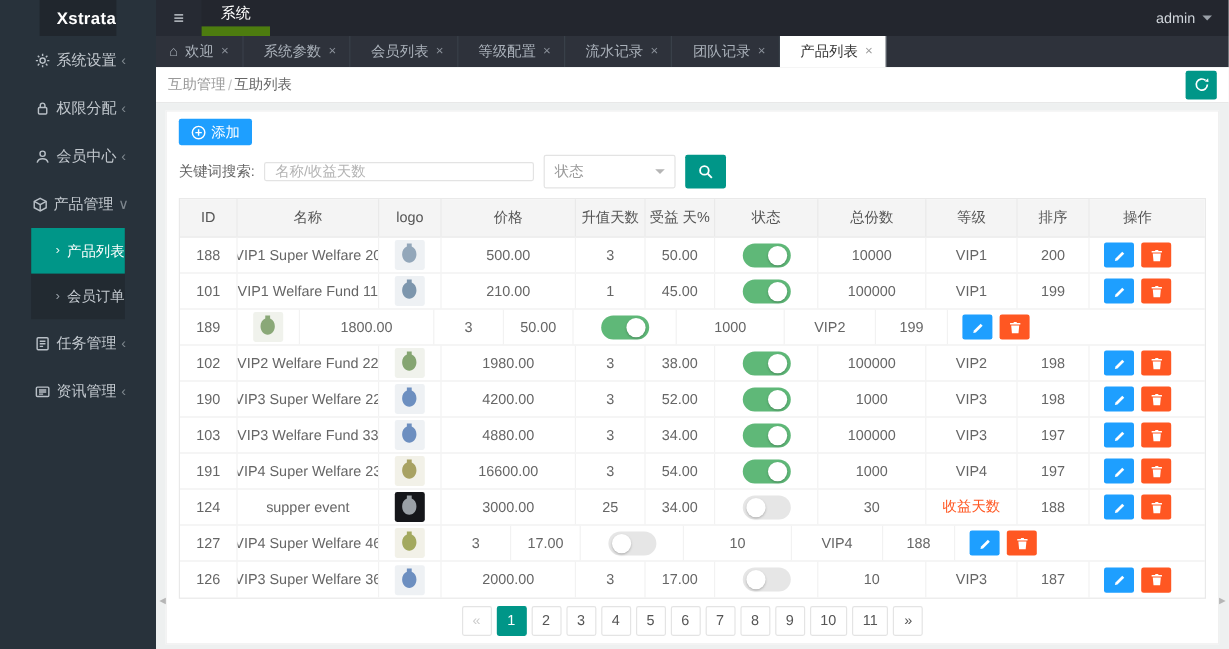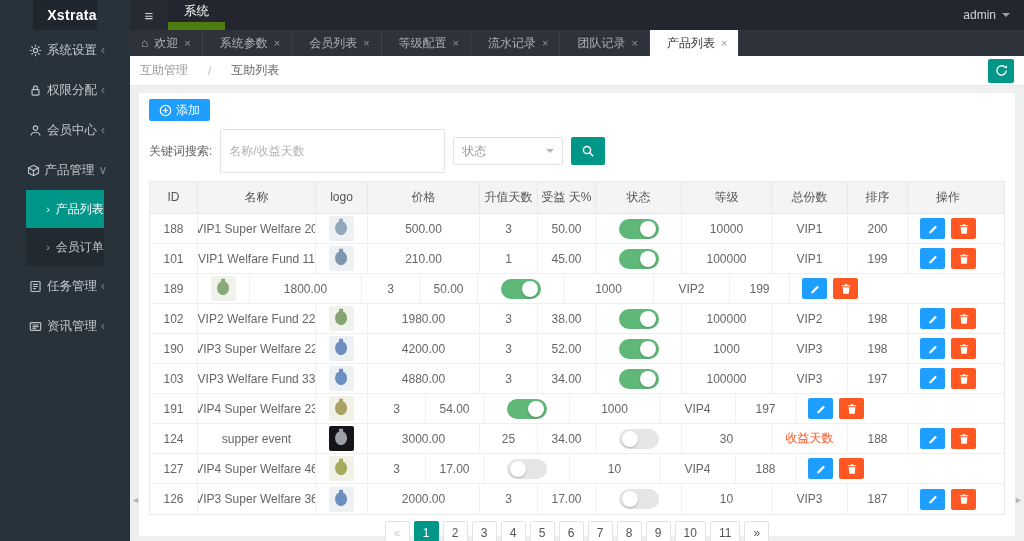--- a/index.html
+++ b/index.html
@@ -26,34 +26,34 @@
   .user { margin-left:auto; display:flex; align-items:center; gap:6px; padding-right:14px; font-size:12px; color:#cfd4da; cursor:pointer; }
   .caret-down { width:0; height:0; border:4px solid transparent; border-top-color:#9aa0a8; margin-top:4px; }
 
   .tabstrip { height:26px; background:#2E323B; display:flex; align-items:stretch; overflow:hidden; }
   .tab { display:flex; align-items:center; gap:6px; padding:0 11px; color:#aab1ba; font-size:12px; border-right:1px solid #394049; cursor:pointer; white-space:nowrap; }
   .tab .close { font-size:11px; color:#8d939c; }
   .tab .home-ic { font-size:12px; }
   .tab.active { background:#fff; color:#333; }
   .tab.active .close { color:#999; }
 
-  .crumb-bar { height:30px; background:#fff; border-bottom:1px solid #e8e8e8; display:flex; align-items:center; padding:0 10px; gap:20px; }
+  .crumb-bar { height:30px; background:#fff; border-bottom:1px solid #e8e8e8; display:flex; align-items:center; padding:0 10px; gap:2px; }
   .crumb-a { color:#999; cursor:pointer; }
   .crumb-sep { color:#c2c2c2; }
   .crumb-b { color:#666; }
   .refresh-btn { margin-left:auto; width:26px; height:24px; background:#009688; border:none; border-radius:2px; display:flex; align-items:center; justify-content:center; cursor:pointer; }
 
   .content { flex:1; background:#eef0f0; padding:6px 8px 4px; position:relative; overflow:hidden; }
   .card { background:#fff; height:100%; padding:6px 10px 4px; border:1px solid #f0f0f0; }
 
   .add-btn { height:22px; background:#1E9FFF; color:#fff; border:none; border-radius:2px; display:inline-flex; align-items:center; gap:4px; padding:0 10px; font-size:12px; cursor:pointer; }
 
   .search-row { display:flex; align-items:center; margin:8px 0; gap:8px; }
   .search-row label { font-size:12px; color:#666; }
-  .keyword-input { width:225px; height:44px; border:1px solid #e3e3e3; border-radius:2px; padding:0 8px; font-size:12px; color:#333; outline:none; }
+  .keyword-input { width:225px; height:16px; border:1px solid #e3e3e3; border-radius:2px; padding:0 8px; font-size:12px; color:#333; outline:none; }
   .keyword-input::placeholder { color:#b3b3b3; }
   .select { width:110px; height:28px; border:1px solid #e3e3e3; border-radius:2px; display:flex; align-items:center; padding:0 8px; cursor:pointer; background:#fff; }
   .sel-text { color:#999; flex:1; }
   .sel-caret { width:0; height:0; border:4px solid transparent; border-top-color:#b5b5b5; margin-top:4px; }
   .search-btn { width:34px; height:28px; background:#009688; border:none; border-radius:2px; display:flex; align-items:center; justify-content:center; cursor:pointer; }
 
   
   .dtable { border:1px solid #e9e9e9; font-size:12px; color:#666; }
   .thead { display:flex; background:#f4f4f4; border-bottom:1px solid #e9e9e9; }
   .th { height:31px; line-height:31px; text-align:center; color:#555; overflow:hidden; white-space:nowrap; border-right:1px solid #e9e9e9; }
@@ -283,23 +283,23 @@
             <div class="th">logo</div>
 
             <div class="th">价格</div>
 
             <div class="th">升值天数</div>
 
             <div class="th">受益 天%</div>
 
             <div class="th">状态</div>
 
+            <div class="th">总份数</div>
+
             <div class="th">等级</div>
-
-            <div class="th">总份数</div>
 
             <div class="th">排序</div>
 
             <div class="th">操作</div>
 
         </div>
 
           <div class="tr">
             <div class="td c1">188</div>
             <div class="td c2">VIP1 Super Welfare 20</div>
@@ -506,20 +506,21 @@
           <div class="tr">
             <div class="td c1">191</div>
             <div class="td c2">VIP4 Super Welfare 23</div>
             <div class="td c3">
               <span class="logo-box" style="background: rgb(242, 241, 232);">
                 <svg class="vase" viewBox="0 0 20 26">
                   <path d="M7.5 1h5v3.2c3.1 1.5 4.9 4.4 4.9 8.1 0 5-3.2 8.7-7.4 8.7s-7.4-3.7-7.4-8.7c0-3.7 1.8-6.6 4.9-8.1z" fill="#a8a263"></path>
                 </svg>
               </span>
             </div>
+            <div class="td c4">16600.00</div>
             <div class="td c5">3</div>
             <div class="td c6">54.00</div>
             <div class="td c7">
               <span class="switch on"></span>
             </div>
             <div class="td c8">1000</div>
             <div class="td c9">VIP4</div>
             <div class="td c10">197</div>
             <div class="td c11">
               <button class="mini-btn edit">

